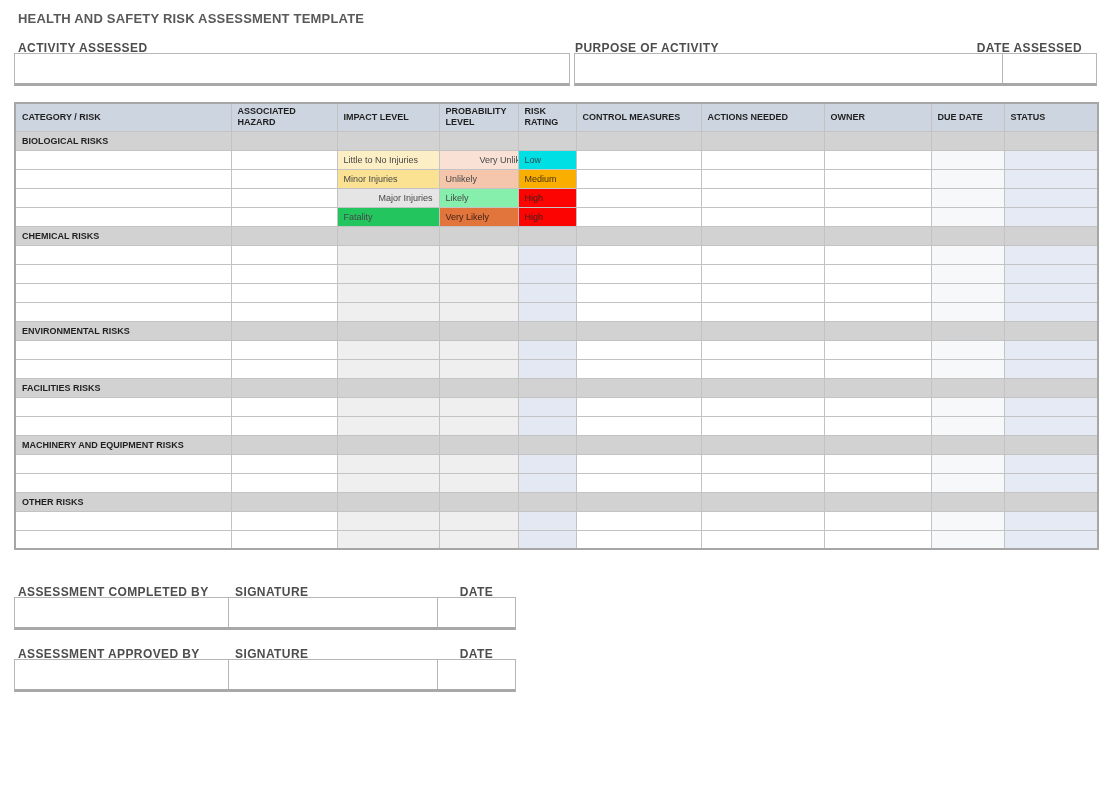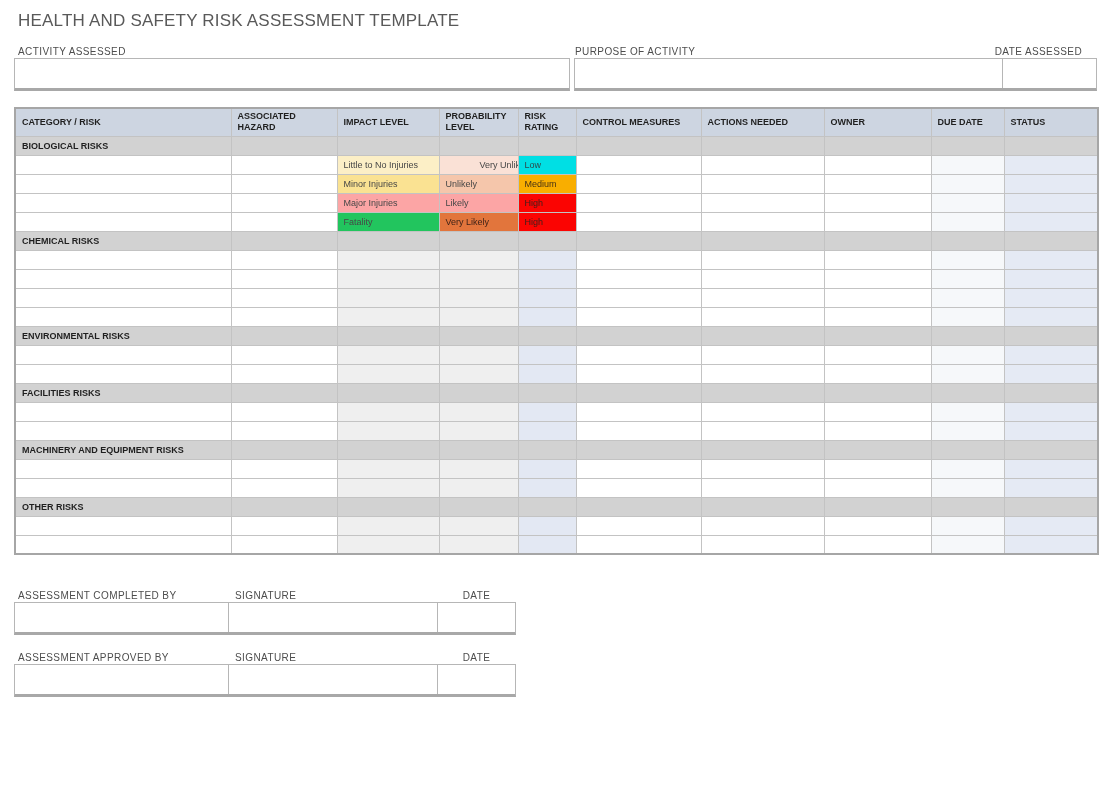--- a/index.html
+++ b/index.html
@@ -1,21 +1,21 @@
 <!DOCTYPE html>
 <html><head>
 <meta charset="utf-8">
 <style>
   * { box-sizing: border-box; }
   body { margin: 0; background: #ffffff; font-family: "Liberation Sans", sans-serif; }
   .page { width: 1083px; margin: 0 0 0 14px; }
 
-  .title { font-size: 17px; font-weight: normal; color: #595959; letter-spacing: .2px; margin: 11px 0 0 4px; }
-
-  .label { font-size: 10px; font-weight: normal; color: #4d4d4d; letter-spacing: .4px; white-space: nowrap; }
+  .title { font-size: 13px; font-weight: bold; color: #595959; letter-spacing: .2px; margin: 11px 0 0 4px; }
+
+  .label { font-size: 12px; font-weight: bold; color: #4d4d4d; letter-spacing: .4px; white-space: nowrap; }
 
   .field-labels { position: relative; height: 10px; margin-top: 15px; }
   .field-labels .lab-activity { position: absolute; left: 4px; top: 0; }
   .field-labels .lab-purpose  { position: absolute; left: 561px; top: 0; }
   .field-labels .lab-date     { position: absolute; right: 15px; top: 0; }
 
   .boxes { display: flex; margin-top: 2px; }
   .inputbox { height: 33px; border: 1px solid #b6b6b6; border-bottom: 3px solid #a8a8a8; background: #fff; }
   .box-activity { width: 556px; margin-right: 4px; }
   .box-right { width: 523px; display: flex; }
@@ -126,22 +126,22 @@
           <td class="c-risk" style="background: rgb(249, 174, 0); color: rgb(71, 50, 20);">Medium</td>
           <td class="c-control"></td>
           <td class="c-actions"></td>
           <td class="c-owner"></td>
           <td class="c-due"></td>
           <td class="c-status"></td>
         </tr>
         <tr class="datarow">
           <td class="c-category"></td>
           <td class="c-hazard"></td>
-          <td class="c-impact" style="background: #fca5a5; color: rgb(71, 71, 71);">Major Injuries</td>
-          <td class="c-probability" style="background: #fca5a5; color: rgb(71, 71, 71); margin-top: 8px;">Likely</td>
+          <td class="c-impact" style="background: #e5e5e5; color: rgb(71, 71, 71); text-align: right;">Major Injuries</td>
+          <td class="c-probability" style="background: #86efac; color: rgb(71, 71, 71); margin-top: 8px;">Likely</td>
           <td class="c-risk" style="background: rgb(251, 4, 2); color: rgb(64, 32, 28);">High</td>
           <td class="c-control"></td>
           <td class="c-actions"></td>
           <td class="c-owner"></td>
           <td class="c-due"></td>
           <td class="c-status"></td>
         </tr>
         <tr class="datarow">
           <td class="c-category"></td>
           <td class="c-hazard"></td>

